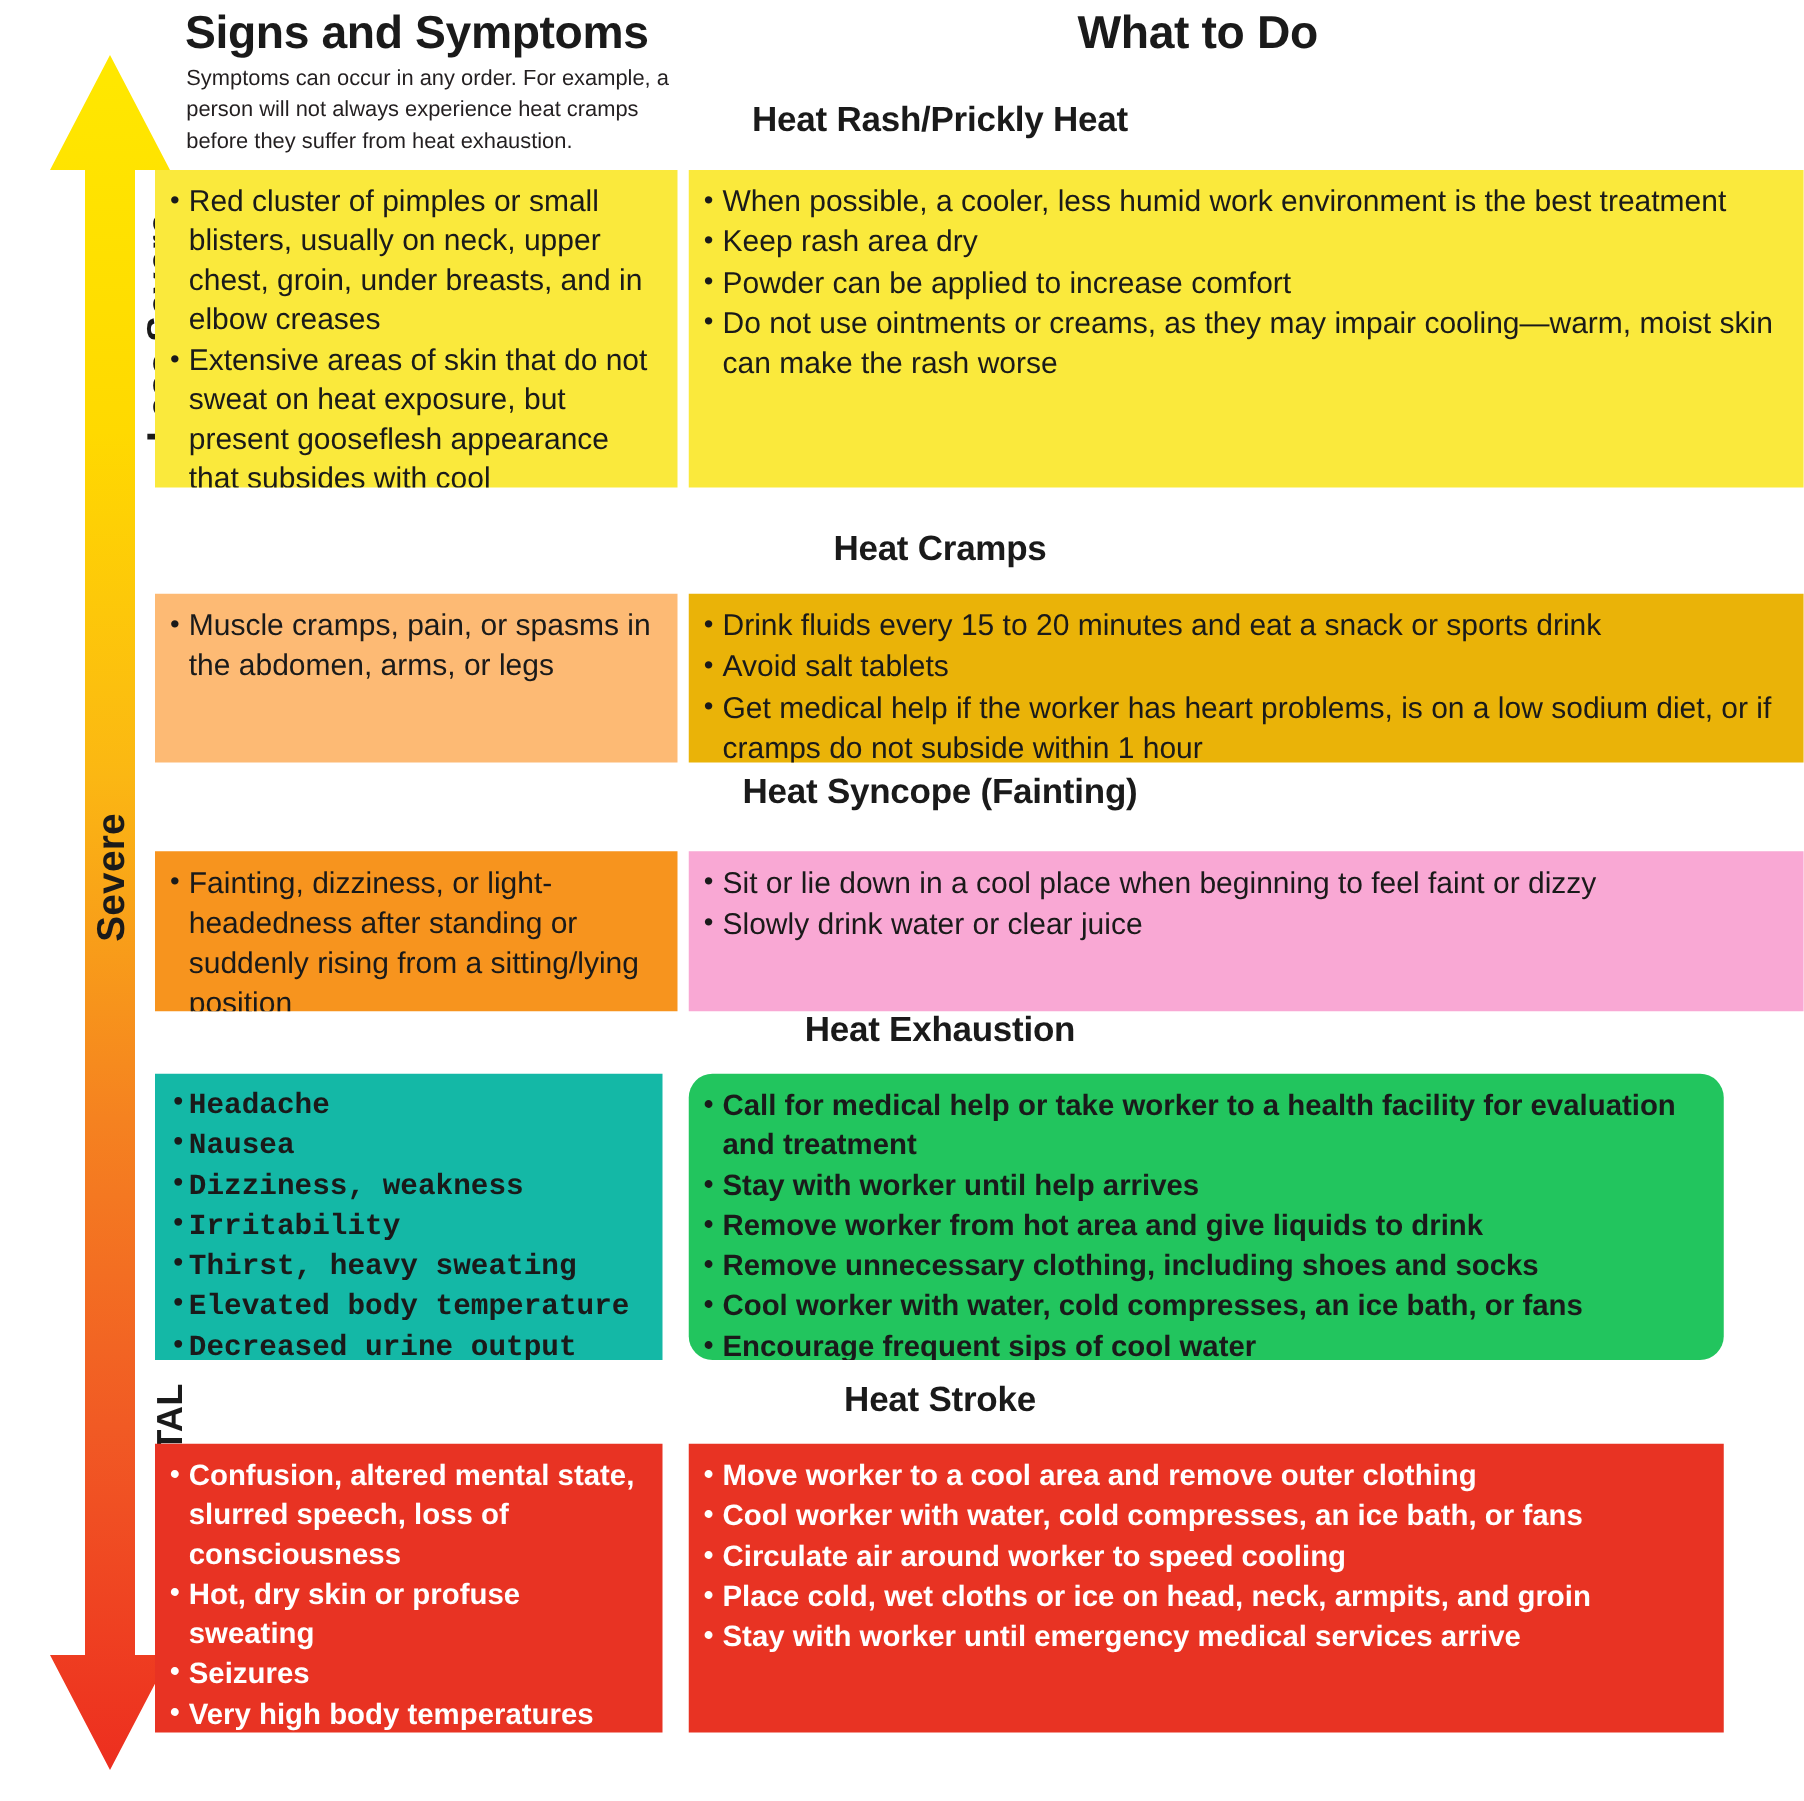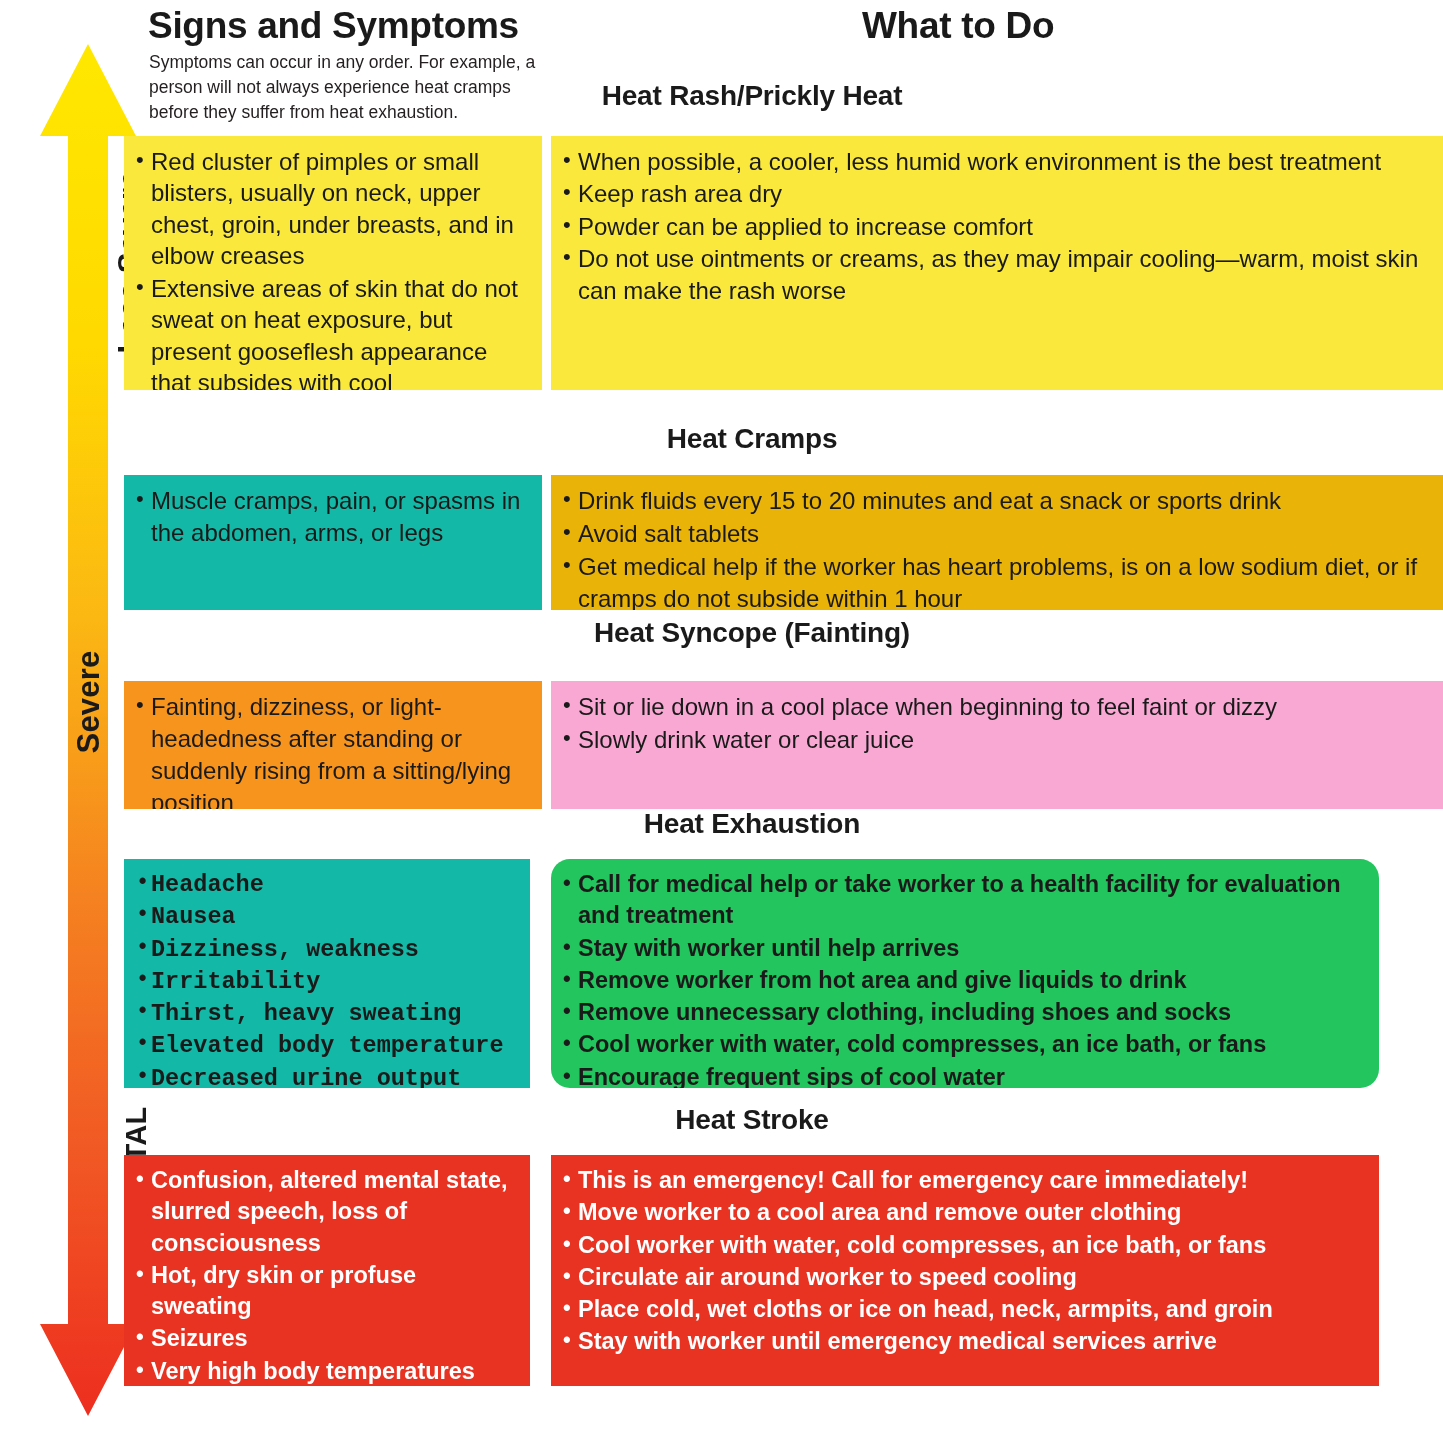--- a/index.html
+++ b/index.html
@@ -205,21 +205,21 @@
             <li>Powder can be applied to increase comfort</li>
             <li>Do not use ointments or creams, as they may impair cooling—warm, moist skin can make the rash worse</li>
           </ul>
       </div>
     </div>
   </div>
 
   <div class="section" id="sec-heat-cramps">
     <div class="section-title">Heat Cramps</div>
     <div class="panels">
-      <div class="panel panel-left" style="background: #14b8a6;">
+      <div class="panel panel-left" style="background: #fdba74;">
         <ul class="bullets">
             <li>Muscle cramps, pain, or spasms in the abdomen, arms, or legs</li>
           </ul>
       </div>
       <div class="panel panel-right" style="background: #eab308;">
         <ul class="bullets">
             <li>Drink fluids every 15 to 20 minutes and eat a snack or sports drink</li>
             <li>Avoid salt tablets</li>
             <li>Get medical help if the worker has heart problems, is on a low sodium diet, or if cramps do not subside within 1 hour</li>
           </ul>
@@ -278,21 +278,20 @@
         <ul class="bullets">
             <li>Confusion, altered mental state, slurred speech, loss of consciousness</li>
             <li>Hot, dry skin or profuse sweating</li>
             <li>Seizures</li>
             <li>Very high body temperatures</li>
             <li>Fatal if treatment delayed</li>
           </ul>
       </div>
       <div class="panel panel-right" style="background: rgb(232, 51, 35);">
         <ul class="bullets">
-            <li>This is an emergency! Call for emergency care immediately!</li>
             <li>Move worker to a cool area and remove outer clothing</li>
             <li>Cool worker with water, cold compresses, an ice bath, or fans</li>
             <li>Circulate air around worker to speed cooling</li>
             <li>Place cold, wet cloths or ice on head, neck, armpits, and groin</li>
             <li>Stay with worker until emergency medical services arrive</li>
           </ul>
       </div>
     </div>
   </div>
 

